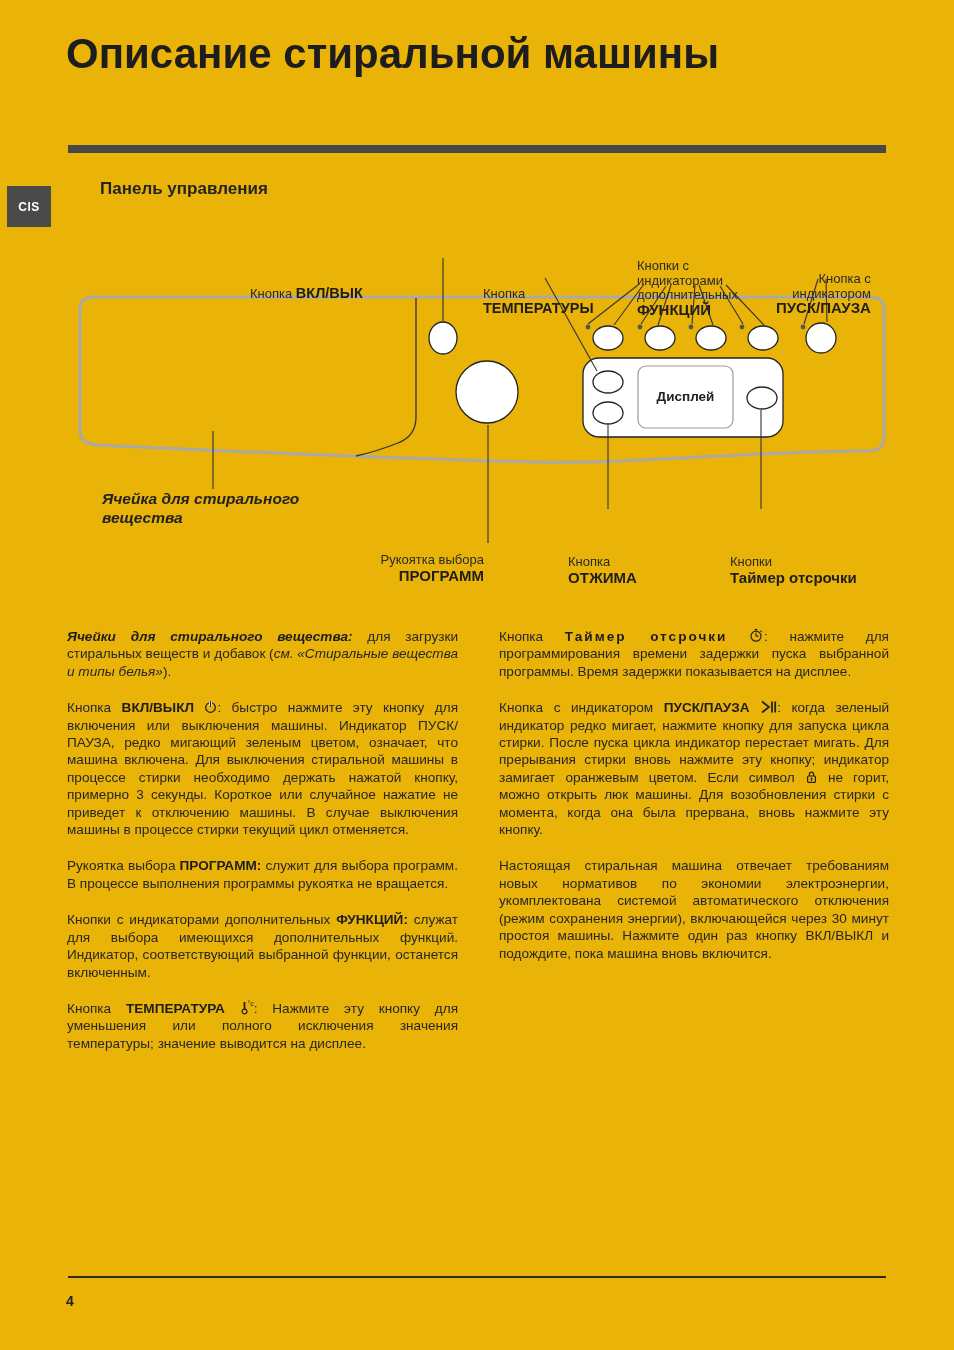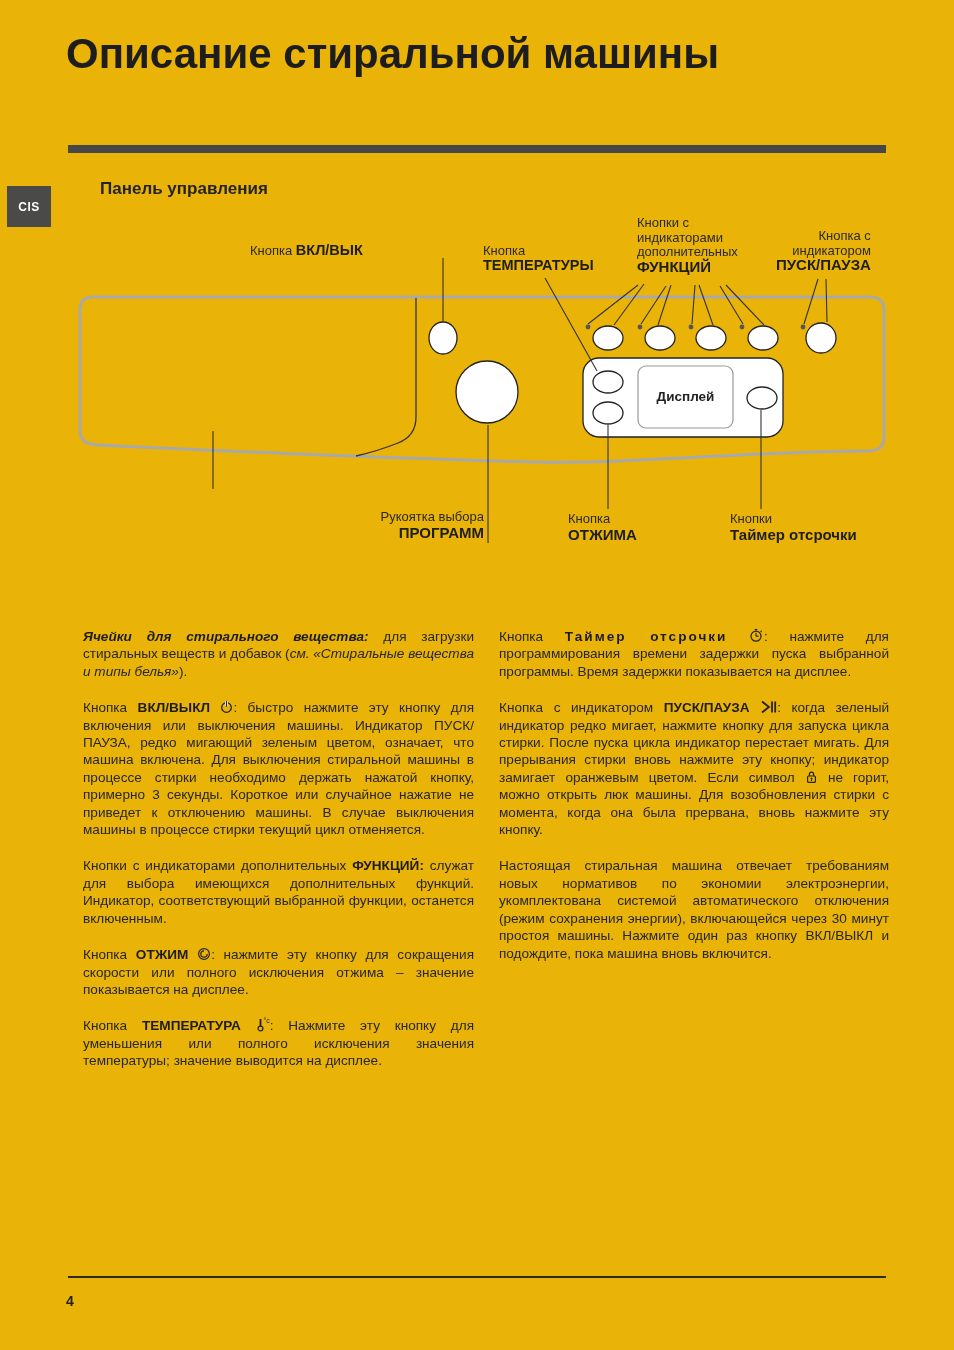--- a/index.html
+++ b/index.html
@@ -5,21 +5,21 @@
   html,body{margin:0;padding:0;background:#ffffff;}
   .page{position:relative;width:954px;height:1350px;background:#eab308;overflow:hidden;
         font-family:"Liberation Sans","DejaVu Sans",sans-serif;color:#262626;}
   .abs{position:absolute;}
   .page-title{left:66px;top:30px;font-size:42px;font-weight:bold;color:#1d1d1d;letter-spacing:0px;}
   .title-bar{left:68px;top:145px;width:818px;height:8px;background:#474747;}
   .cis-tab{left:7px;top:186px;width:44px;height:41px;background:#4a4a48;color:#fff;
            display:flex;align-items:center;justify-content:center;font-size:12px;font-weight:bold;letter-spacing:.5px;}
   .section-heading{left:68px;top:179px;font-size:17px;font-weight:bold;color:#242424;margin-left:32px;}
   .diagram-svg{left:0;top:0;width:954px;height:600px;}
-  .callout{font-size:13px;line-height:15px;color:#2a2a2a;}
+  .callout{font-size:13px;line-height:15px;color:#2a2a2a;margin-top:43px;}
   .callout b{font-size:14.5px;color:#1e1e1e;}
   .callout .big{font-size:15px;}
   .drawer-label{font-size:15.5px;line-height:19px;font-weight:bold;font-style:italic;color:#222;}
   .display-label{font-size:13.5px;font-weight:bold;color:#222;text-align:center;}
   .col{text-align:justify;font-size:13.6px;line-height:17.4px;color:#272727;}
   .col p{margin:0 0 19px 0;}
   .col b{color:#1d1d1d;}
   .spaced{letter-spacing:2px;}
   .standby-h{font-weight:bold;margin:0;color:#1d1d1d;}
   .icon{display:inline-block;vertical-align:-2px;}
@@ -98,56 +98,56 @@
     <span>дополнительных</span><br>
     <b class="big">ФУНКЦИЙ</b>
   </div>
 
   <div class="abs callout" style="left:776px;top:229px;line-height:14.5px;text-align:right;">
     <span>Кнопка с</span><br>
     <span>индикатором</span><br>
     <b class="big">ПУСК/ПАУЗА</b>
   </div>
 
+  <div class="abs drawer-label" style="left:102px;top:489px;">
+    <span>Ячейка для стирального</span><br>
+    <span>вещества</span>
+  </div>
 
   <div class="abs callout" style="left:300px;top:509px;width:184px;text-align:right;line-height:16px;">
     <span>Рукоятка выбора</span><br>
     <b class="big">ПРОГРАММ</b>
   </div>
 
   <div class="abs callout" style="left:568px;top:511px;line-height:16px;">
     <span>Кнопка</span><br>
     <b class="big">ОТЖИМА</b>
   </div>
 
   <div class="abs callout" style="left:730px;top:511px;line-height:16px;">
     <span>Кнопки</span><br>
     <b class="big">Таймер отсрочки</b>
   </div>
 
   <div class="abs display-label" style="left:638px;top:389px;width:95px;">Дисплей</div>
 
-  <div class="abs col" style="left:67px;top:628px;width:391px;margin-left:16px;">
+  <div class="abs col" style="left:67px;top:628px;width:391px;">
     <p><b><i>Ячейки для стирального вещества:</i></b><span> для загрузки стиральных веществ и добавок (</span><i>см. «Стиральные вещества и типы белья»</i><span>).</span></p>
 
     <p><span>Кнопка </span><b>ВКЛ/ВЫКЛ</b>
       <svg class="icon" width="13" height="14" viewBox="0 0 13 14">
           <circle cx="6.5" cy="7.5" r="4.8" fill="none" stroke="#222" stroke-width="1.3"></circle>
           <line x1="6.5" y1="1" x2="6.5" y2="6" stroke="#fff" stroke-width="3"></line>
           <line x1="6.5" y1="1.5" x2="6.5" y2="6.2" stroke="#222" stroke-width="1.3" stroke-linecap="round"></line>
         </svg><span>: быстро нажмите эту кнопку для включения или выключения машины. Индикатор ПУСК/ПАУЗА, редко мигающий зеленым цветом, означает, что машина включена. Для выключения стиральной машины в процессе стирки необходимо держать нажатой кнопку, примерно 3 секунды. Короткое или случайное нажатие не приведет к отключению машины. В случае выключения машины в процессе стирки текущий цикл отменяется.</span></p>
 
+    <p><span>Рукоятка выбора </span><b>ПРОГРАММ:</b><span> служит для выбора программ. В процессе выполнения программы рукоятка не вращается.</span></p>
 
     <p><span>Кнопки с индикаторами дополнительных </span><b>ФУНКЦИЙ:</b><span> служат для выбора имеющихся дополнительных функций. Индикатор, соответствующий выбранной функции, останется включенным.</span></p>
 
-    <p><span>Кнопка </span><b>ОТЖИМ</b>
-      <svg class="icon" width="14" height="14" viewBox="0 0 14 14">
-          <circle cx="7" cy="7" r="5.4" fill="none" stroke="#222" stroke-width="1.2"></circle>
-          <path d="M 7 3.8 A 3.2 3.2 0 1 0 10.2 7" fill="none" stroke="#222" stroke-width="1.2"></path>
-        </svg><span>: нажмите эту кнопку для сокращения скорости или полного исключения отжима – значение показывается на дисплее.</span></p>
 
     <p><span>Кнопка </span><b>ТЕМПЕРАТУРА</b>
       <svg class="icon" width="14" height="15" viewBox="0 0 14 15">
           <line x1="4.5" y1="2" x2="4.5" y2="9.5" stroke="#222" stroke-width="1.8"></line>
           <circle cx="4.5" cy="11.5" r="2.4" fill="none" stroke="#222" stroke-width="1.2"></circle>
           <text x="7.5" y="6" font-size="7" fill="#222" font-family="Liberation Sans, sans-serif">°c</text>
         </svg><span>: Нажмите эту кнопку для уменьшения или полного исключения значения температуры; значение выводится на дисплее.</span></p>
   </div>
 
   <div class="abs col" style="left:499px;top:628px;width:390px;">

